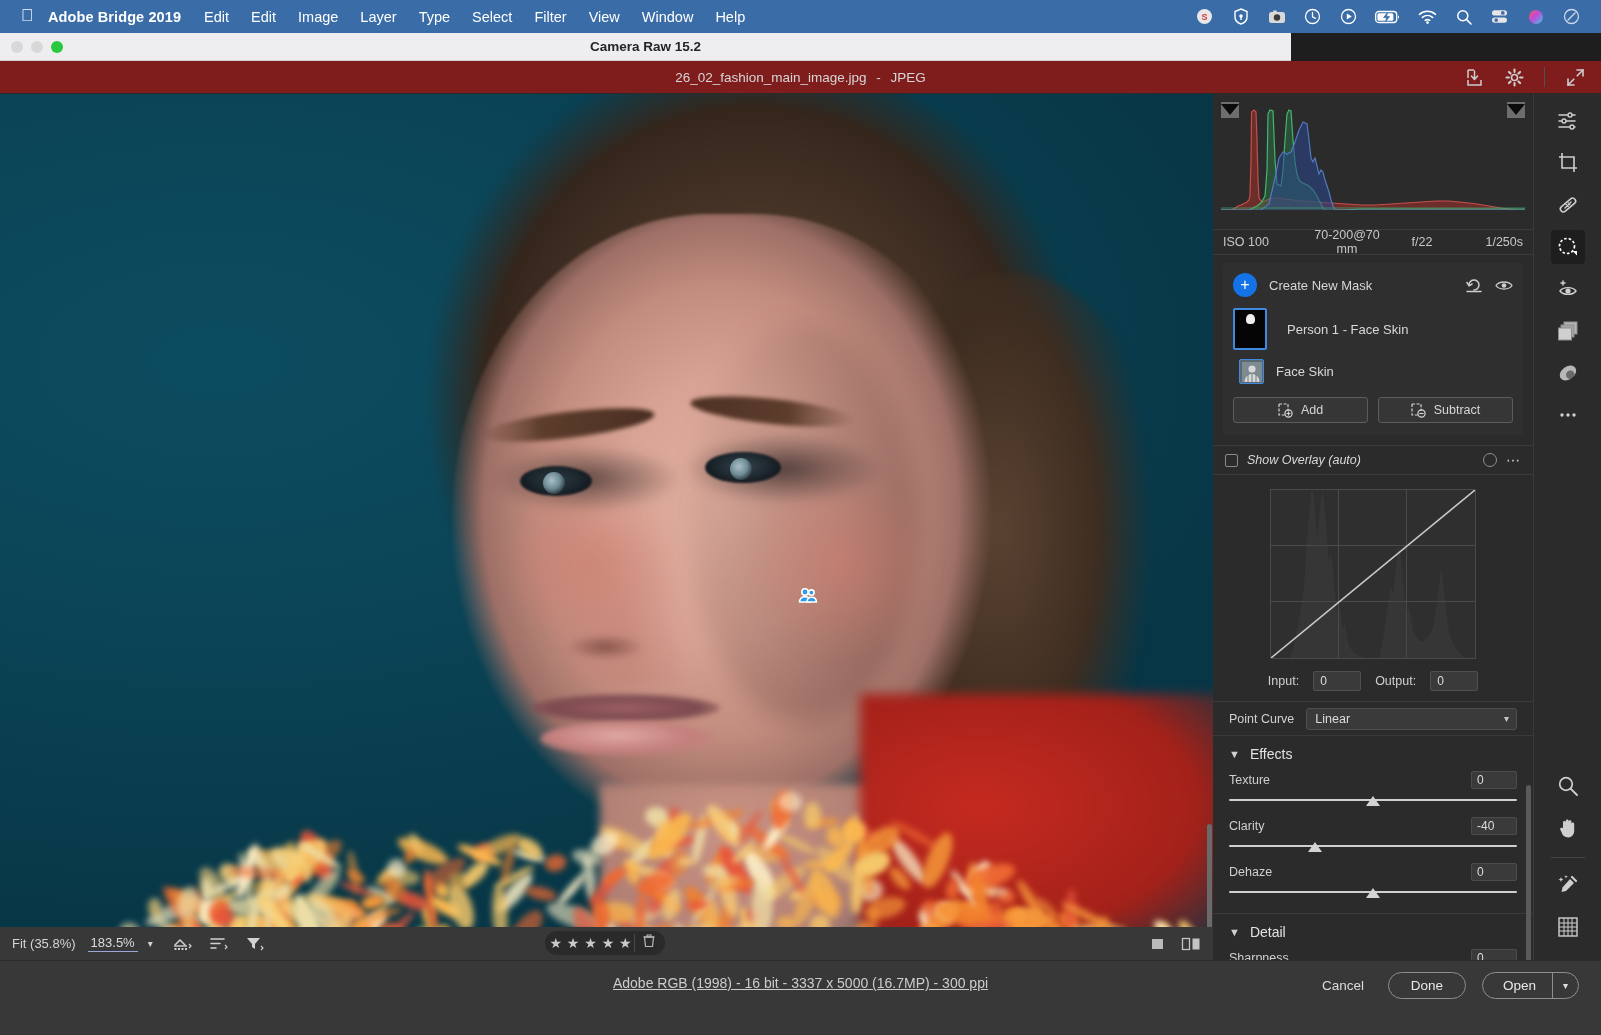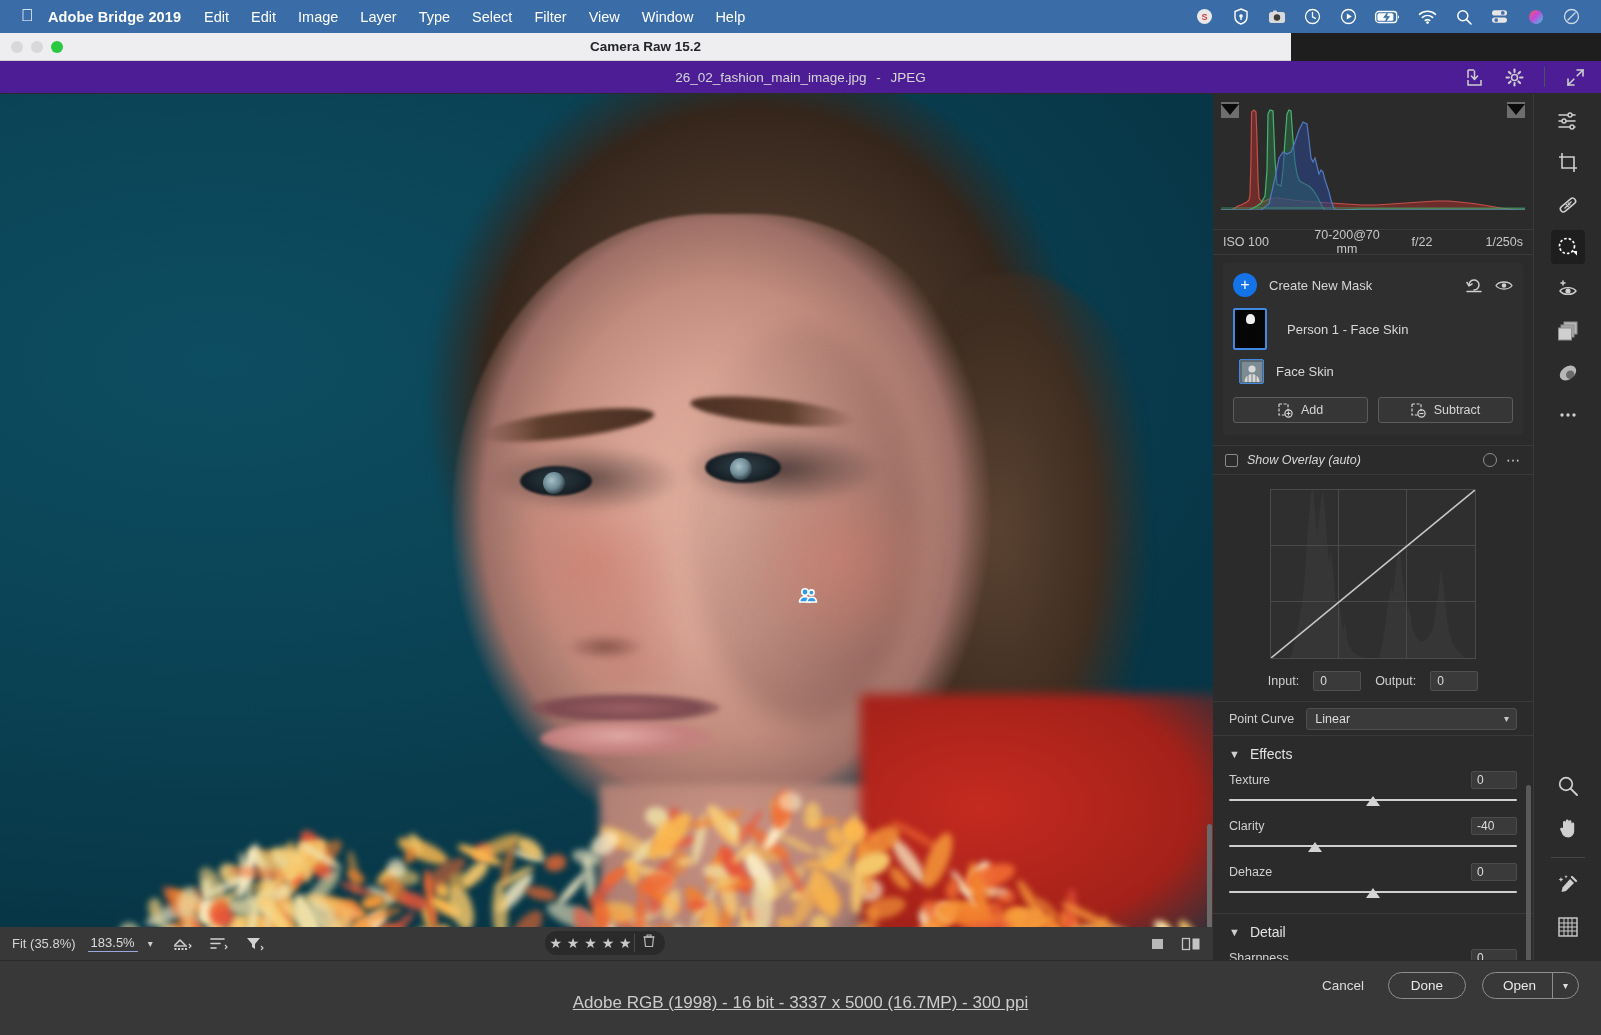--- a/index.html
+++ b/index.html
@@ -36,21 +36,21 @@
   .tl.yellow { background: #d8d8d8; }
   .tl.green { background: #28c840; }
   .win-title {
     position: absolute; left: 0; right: 0; text-align: center;
     font-size: 13.5px; color: #23252a; font-weight: bold;
   }
 
   
   .crheader {
     position: absolute; top: 61px; left: 0; width: 1601px; height: 33px;
-    background: #4c1d95; display: flex; align-items: center;
+    background: #7f1d1d; display: flex; align-items: center;
     border-bottom: 1px solid #2a2a2a;
   }
   .crfile { position: absolute; left: 0; right: 0; text-align: center; color: #d6d6d6; font-size: 13.5px; }
   .crheader-right { margin-left: auto; display: flex; align-items: center; gap: 20px; padding-right: 16px; }
   .crheader-right .hi { width: 20px; height: 20px; color: #cdcdcd; display: flex; align-items: center; justify-content: center; }
   .vsep { width: 1px; height: 20px; background: #515151; }
 
   
   .preview {
     position: absolute; top: 94px; left: 0; width: 1213px; height: 833px;
@@ -241,22 +241,22 @@
   .tool.active { background: #1e1e1e; color: #fff; }
   .rail-sep { width: 34px; height: 1px; background: #454545; margin: 4px 0 10px 0; }
   .rail-bottom { position: absolute; bottom: 8px; left: 0; width: 68px;
     display: flex; flex-direction: column; align-items: center; }
 
   
   .statusbar {
     position: absolute; top: 960px; left: 0; width: 1601px; height: 75px;
     background: #383838; border-top: 1px solid #2b2b2b;
   }
-  .wf-link { position: absolute; left: 0; right: 0; top: 32px; text-align: center;
-    color: #cccccc; font-size: 17px; text-decoration: underline; }
+  .wf-link { position: absolute; left: 0; right: 0; top: 14px; text-align: center;
+    color: #cccccc; font-size: 14px; text-decoration: underline; }
   .sb-buttons { position: absolute; right: 22px; top: 11px; display: flex; align-items: center; gap: 16px; }
   .btn-flat { color: #dcdcdc; font-size: 13.5px; padding: 0 8px; }
   .btn-round { height: 27px; min-width: 78px; border: 1px solid #8e8e8e; border-radius: 14px;
     background: #383838; color: #e8e8e8; font-size: 13.5px; display: flex; align-items: center;
     justify-content: center; padding: 0 18px; }
   .btn-split { display: flex; align-items: stretch; height: 27px; border: 1px solid #8e8e8e;
     border-radius: 14px; overflow: hidden; }
   .btn-split .lbl { display: flex; align-items: center; padding: 0 16px 0 20px; color: #e8e8e8; font-size: 13.5px; }
   .btn-split .div { width: 1px; background: #8e8e8e; }
   .btn-split .cv { display: flex; align-items: center; padding: 0 10px; color: #e0e0e0; font-size: 10px; }

